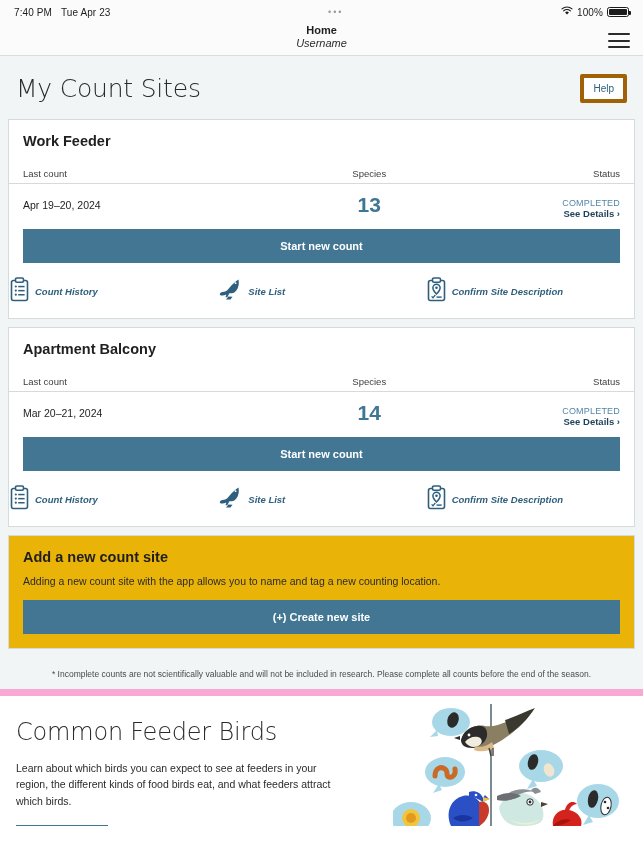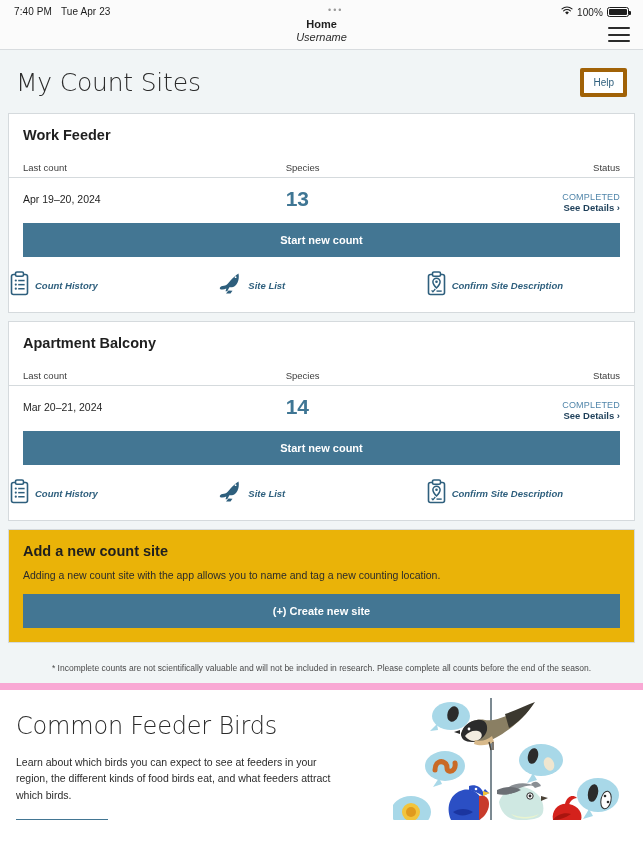--- a/index.html
+++ b/index.html
@@ -7,22 +7,22 @@
     width: 643px; height: 858px;
     font-family: "Liberation Sans", sans-serif;
     background: #ffffff;
     overflow: hidden;
   }
 
   
   .statusbar {
     height: 18px;
     display: flex;
-    align-items: flex-start;
-    padding: 6px 14px;
+    align-items: center;
+    padding: 12px 14px;
     font-size: 10px;
     color: #1c1c1c;
     letter-spacing: .1px;
     background: #fbfbfb;
   }
   .sb-left { display: flex; align-items: center; gap: 9px; white-space: nowrap; }
   .sb-center { flex: 1; display: flex; justify-content: center; align-items: center; }
   .sb-dots { letter-spacing: 2px; color: #9a9a9a; font-size: 9px; line-height: 1; }
   .sb-right { display: flex; align-items: center; gap: 4px; white-space: nowrap; }
   .wifi-ico { display: inline-block; }
@@ -95,21 +95,21 @@
     padding: 13px 14px 11px 14px;
   }
   .tbl-head {
     display: flex; align-items: flex-end;
     padding: 0 14px 4px 14px;
     border-bottom: 1px solid #d5dadd;
     margin: 0 0 0 0;
   }
   .tbl-row { display: flex; align-items: center; padding: 6px 14px 10px 14px; }
   .col-date { flex: 0 0 44%; }
-  .col-species { flex: 0 0 28%; text-align: left; }
+  .col-species { flex: 0 0 28%; text-align: center; }
   .col-status { flex: 1; text-align: right; margin-top: 8px; }
   .th { font-size: 9.5px; color: #3d3d3d; }
   .td-date { font-size: 10.5px; color: #1f1f1f; }
   .td-species { font-size: 21px; color: #3f7694; font-weight: bold; line-height: 1; }
   .td-status-main { font-size: 9px; color: #5186aa; letter-spacing: .2px; }
   .td-status-link { font-size: 9.5px; color: #1d3f59; font-weight: 600; cursor: pointer; }
 
   .primary-btn {
     display: block;
     background: #437693;

